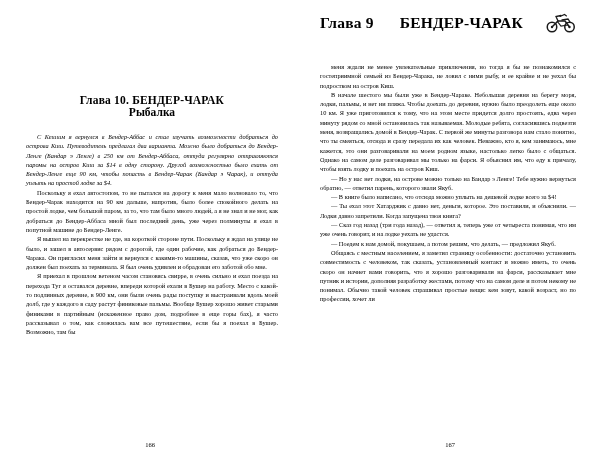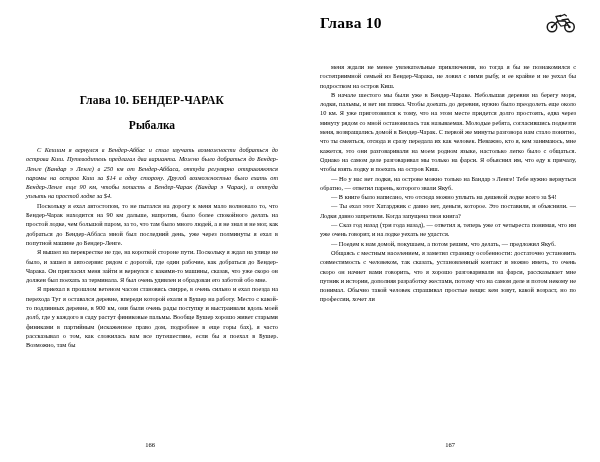--- a/index.html
+++ b/index.html
@@ -31,21 +31,21 @@
   }
   .page-right {
     width: 300px;
     padding: 14px 24px 0 20px;
   }
   .chapter-head {
     text-align: center;
     font-weight: bold;
     font-size: 11.5px;
     margin-top: 78px;
-    margin-bottom: 13px;
+    margin-bottom: 0;
     letter-spacing: 0.2px;
   }
   .section-head {
     text-align: center;
     font-weight: bold;
     font-size: 11.5px;
     margin-bottom: 14px;
   }
   .right-header {
     display: flex;
@@ -108,22 +108,23 @@
     <p class="body-text italic">С Кешшм я вернулся в Бендер-Аббас и стал изучать возможности добраться до острова Киш. Путеводитель предлагал два варианта. Можно было добраться до Бендер-Ленге (Бандар э Ленге) в 250 км от Бендер-Аббаса, оттуда регулярно отправляются паромы на остров Киш за $14 в одну сторону. Другой возможностью было ехать от Бендер-Ленге еще 90 км, чтобы попасть в Бендер-Чарак (Бандар э Чарак), и оттуда уплыть на простой лодке за $4.</p>
     <p class="body-text">Поскольку я ехал автостопом, то не пытался на дорогу к меня мало волновало то, что Бендер-Чарак находится на 90 км дальше, напротив, было более спокойного делать на простой лодке, чем большой паром, за то, что там было много людей, а я не знал и не мог, как добраться до Бендер-Аббаса мной был последний день, уже через полминуты я ехал в попутной машине до Бендер-Ленге.</p>
     <p class="body-text">Я вышел на перекрестке не где, на короткой стороне пути. Поскольку я ждал на улице не было, и зашел в автосервис рядом с дорогой, где один рабочие, как добраться до Бендер-Чарака. Он пригласил меня зайти и вернулся с какими-то машины, сказав, что уже скоро он должен был поехать за терминала. Я был очень удивлен и обрадован его заботой обо мне.</p>
     <p class="body-text">Я приехал в прошлом ветеном часом становясь свирре, в очень сильно и ехал поезда на перехода Туг я оставался деревне, впереди которой ехали в Бушер на работу. Место с какой-то подлинных деревне, в 900 км, они были очень рады поступку и выстраивали вдоль моей долб, где у каждого в саду растут финиковые пальмы. Вообще Бушер хорошо живет старыми финиками в партийным (искаженное право дом, подробнее в еще горы бах), я часто рассказывал о том, как сложилась вам все путешествие, если бы я поехал в Бушер. Возможно, там бы</p>
 
     <div class="folio folio-left">166</div>
   </div>
 
   <div class="page page-right">
     <div class="right-header">
-      <div class="right-header-title">Глава 10</div>
+      <div class="right-header-title">Глава 9</div>
       <span class="right-header-gap"></span>
+      <div class="right-header-title">БЕНДЕР-ЧАРАК</div>
       <span class="moto-icon">
         <svg width="30" height="24" viewBox="0 0 60 48">
           <circle cx="12" cy="34" r="9.5" fill="none" stroke="#1a1a1a" stroke-width="3"></circle>
           <circle cx="47" cy="34" r="9.5" fill="none" stroke="#1a1a1a" stroke-width="3"></circle>
           <circle cx="12" cy="34" r="2.4" fill="#1a1a1a"></circle>
           <circle cx="47" cy="34" r="2.4" fill="#1a1a1a"></circle>
           <path d="M12 34 L24 22 L38 22 L47 34" fill="none" stroke="#1a1a1a" stroke-width="3" stroke-linejoin="round"></path>
           <path d="M22 22 L30 32 L44 30" fill="none" stroke="#1a1a1a" stroke-width="2.4"></path>
           <path d="M24 22 L20 13 L30 11" fill="none" stroke="#1a1a1a" stroke-width="2.6" stroke-linecap="round"></path>
           <path d="M32 20 L44 18 L48 24" fill="none" stroke="#1a1a1a" stroke-width="2.6" stroke-linecap="round"></path>

